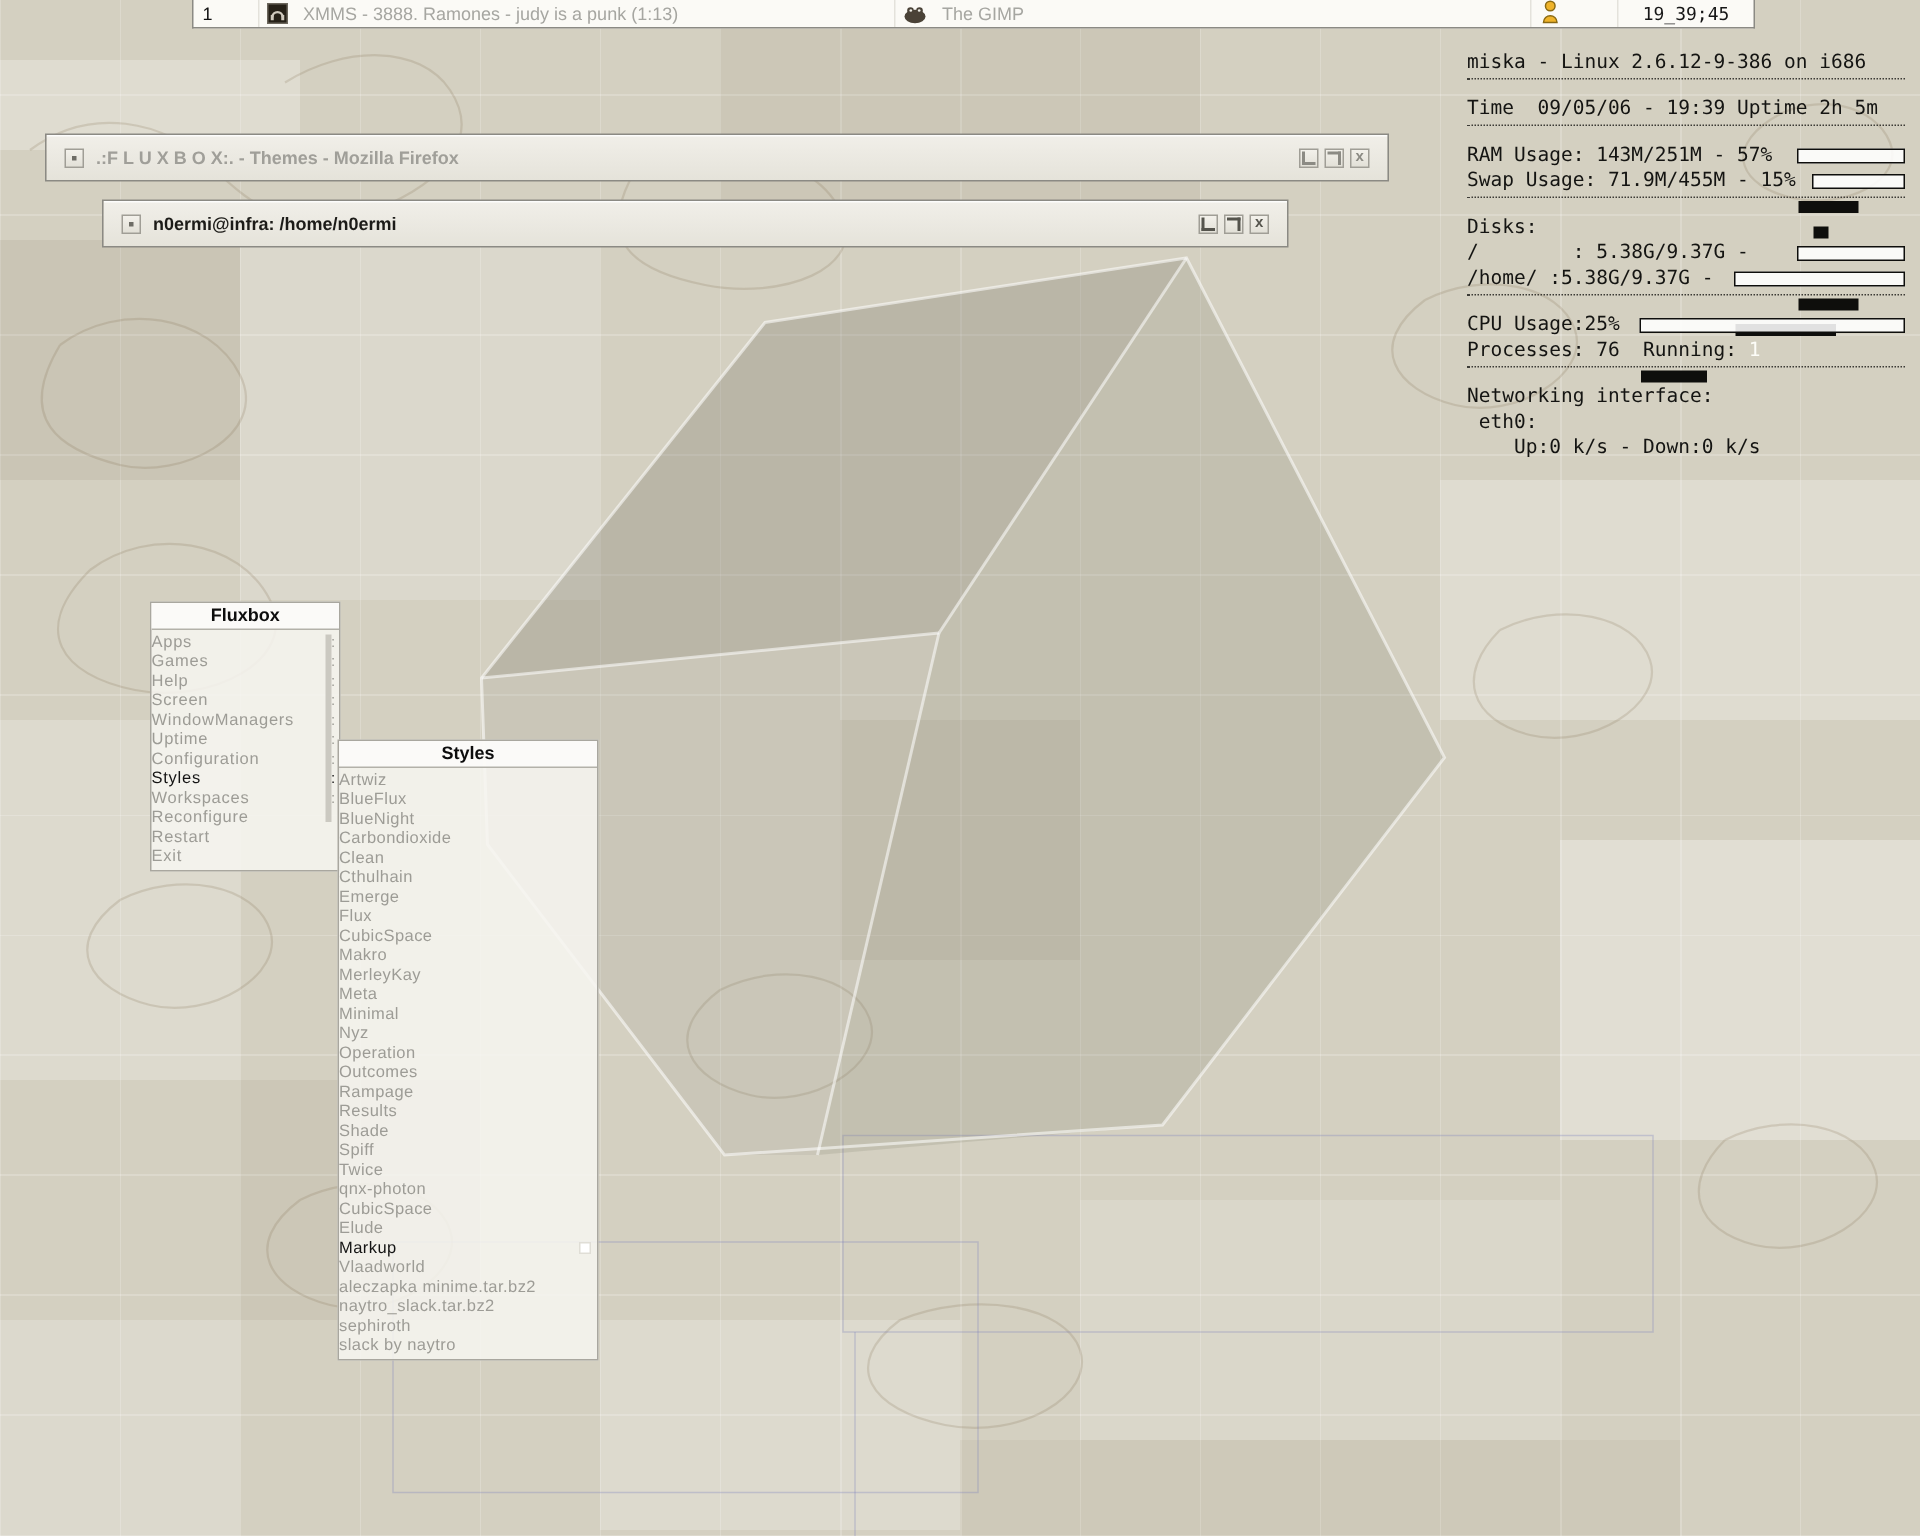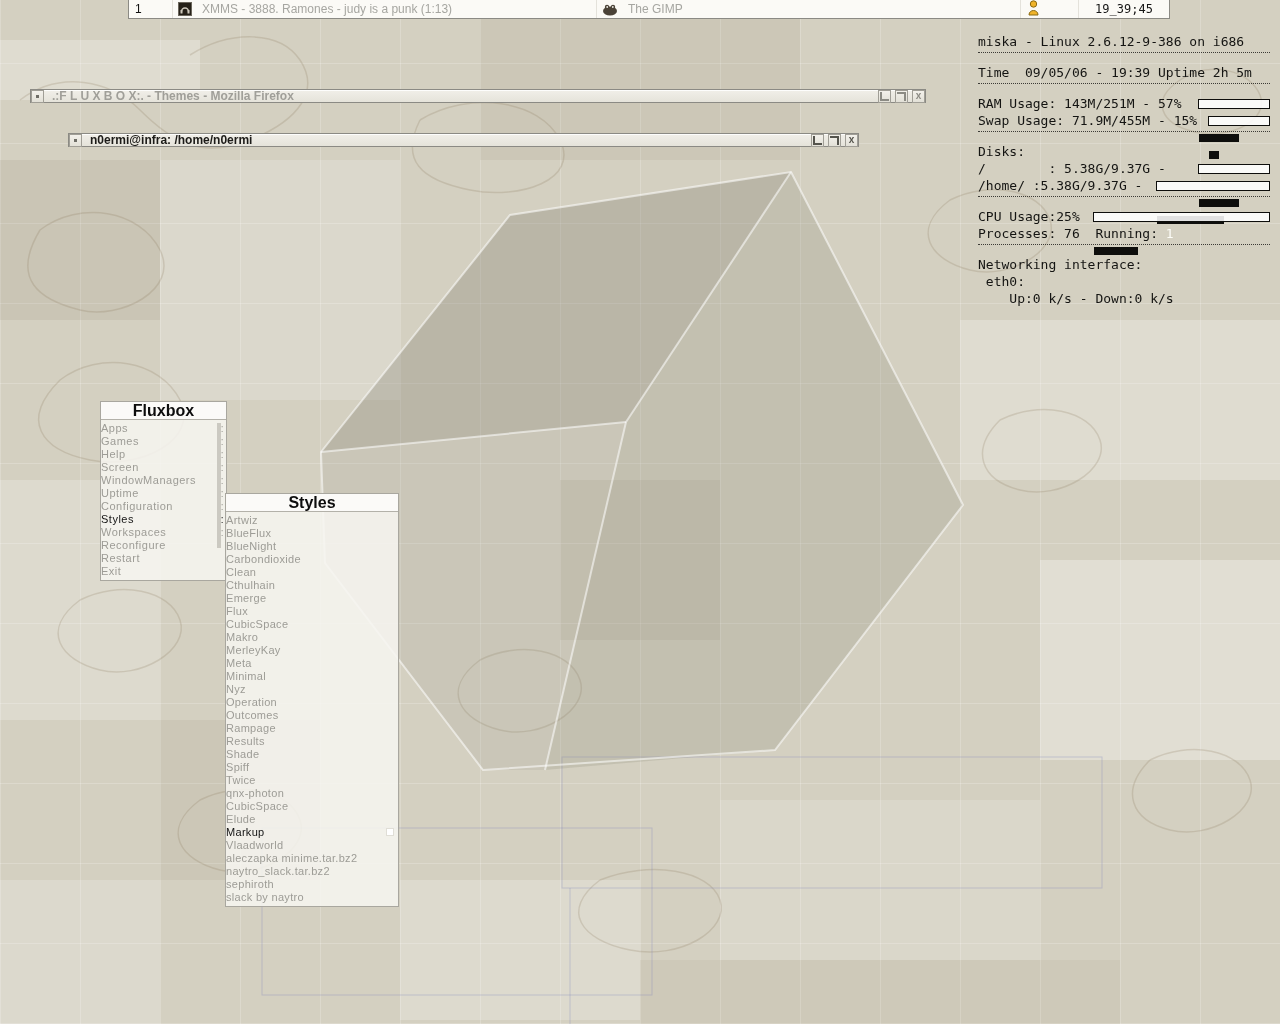--- a/index.html
+++ b/index.html
@@ -38,23 +38,23 @@
   }
   .mline{display:flex;align-items:flex-end;white-space:pre;}
   .mline .mtxt{white-space:pre;}
   .mbar{height:8px;border:1px solid #0e0e0c;background:rgba(255,255,255,.88);
         margin-left:auto;box-sizing:content-box;align-self:center;}
   .mbar .fill{height:100%;background:#0e0e0c;}
   .mrule{border-bottom:1px dotted #3c3b36;height:2px;margin-bottom:11px;}
   .mwhite{color:#fdfdf8;}
   
   .titlebar{
-    position:absolute;height:14px;box-sizing:border-box;
+    position:absolute;height:32px;box-sizing:border-box;
     background:linear-gradient(#f1efe9,#e5e3da);
-    border:1px solid #8b8a84;display:flex;align-items:center;padding:0 0;
+    border:1px solid #8b8a84;display:flex;align-items:center;padding:0 12px;
     box-shadow:inset 0 1px 0 rgba(255,255,255,.85);
   }
   .wbtn{
     width:13px;height:13px;box-sizing:border-box;border:1px solid #a09e96;
     background:linear-gradient(#f3f1eb,#e2e0d7);flex:none;position:relative;
     display:flex;align-items:center;justify-content:center;
   }
   .menubtn::after{content:"";width:3px;height:3px;background:#6e6d66;display:block;}
   .wtitle{font-weight:bold;font-size:12px;margin-left:8px;flex:1;
           white-space:nowrap;overflow:hidden;}
@@ -66,21 +66,21 @@
   .tb-focus .glyph-min,.tb-focus .glyph-max{border-color:#55544d;}
   .tb-focus .glyph-close{color:#55544d;}
   .btn-group{display:flex;gap:4px;margin-left:auto;}
   
   .fbmenu{
     position:absolute;box-sizing:border-box;
     background:rgba(247,246,241,.86);
     border:1px solid #a9a79f;
   }
   .fbmenu .mtitle{
-    height:17px;line-height:17px;text-align:center;font-weight:bold;font-size:16px;
+    height:17px;line-height:17px;text-align:center;font-weight:bold;font-size:12px;
     color:#0d0d0d;background:rgba(252,251,248,.92);border-bottom:1px solid #b3b1a9;
   }
   .fbmenu .mitems{padding:2px 0;position:relative;}
   .mi{height:13px;line-height:13px;font-size:11px;
       letter-spacing:.5px;color:#9d9c96;position:relative;white-space:nowrap;}
   .mi.sel{color:#141414;}
   .mi .sub{position:absolute;right:2px;top:0;font-size:10px;}
   .mi .stylemark{position:absolute;right:4px;top:2px;width:8px;height:8px;
       background:#fff;border:1px solid #e0ded6;box-sizing:border-box;}
   .menu-scroll{position:absolute;right:5px;top:3px;width:4px;height:125px;background:#cbc9c1;}

